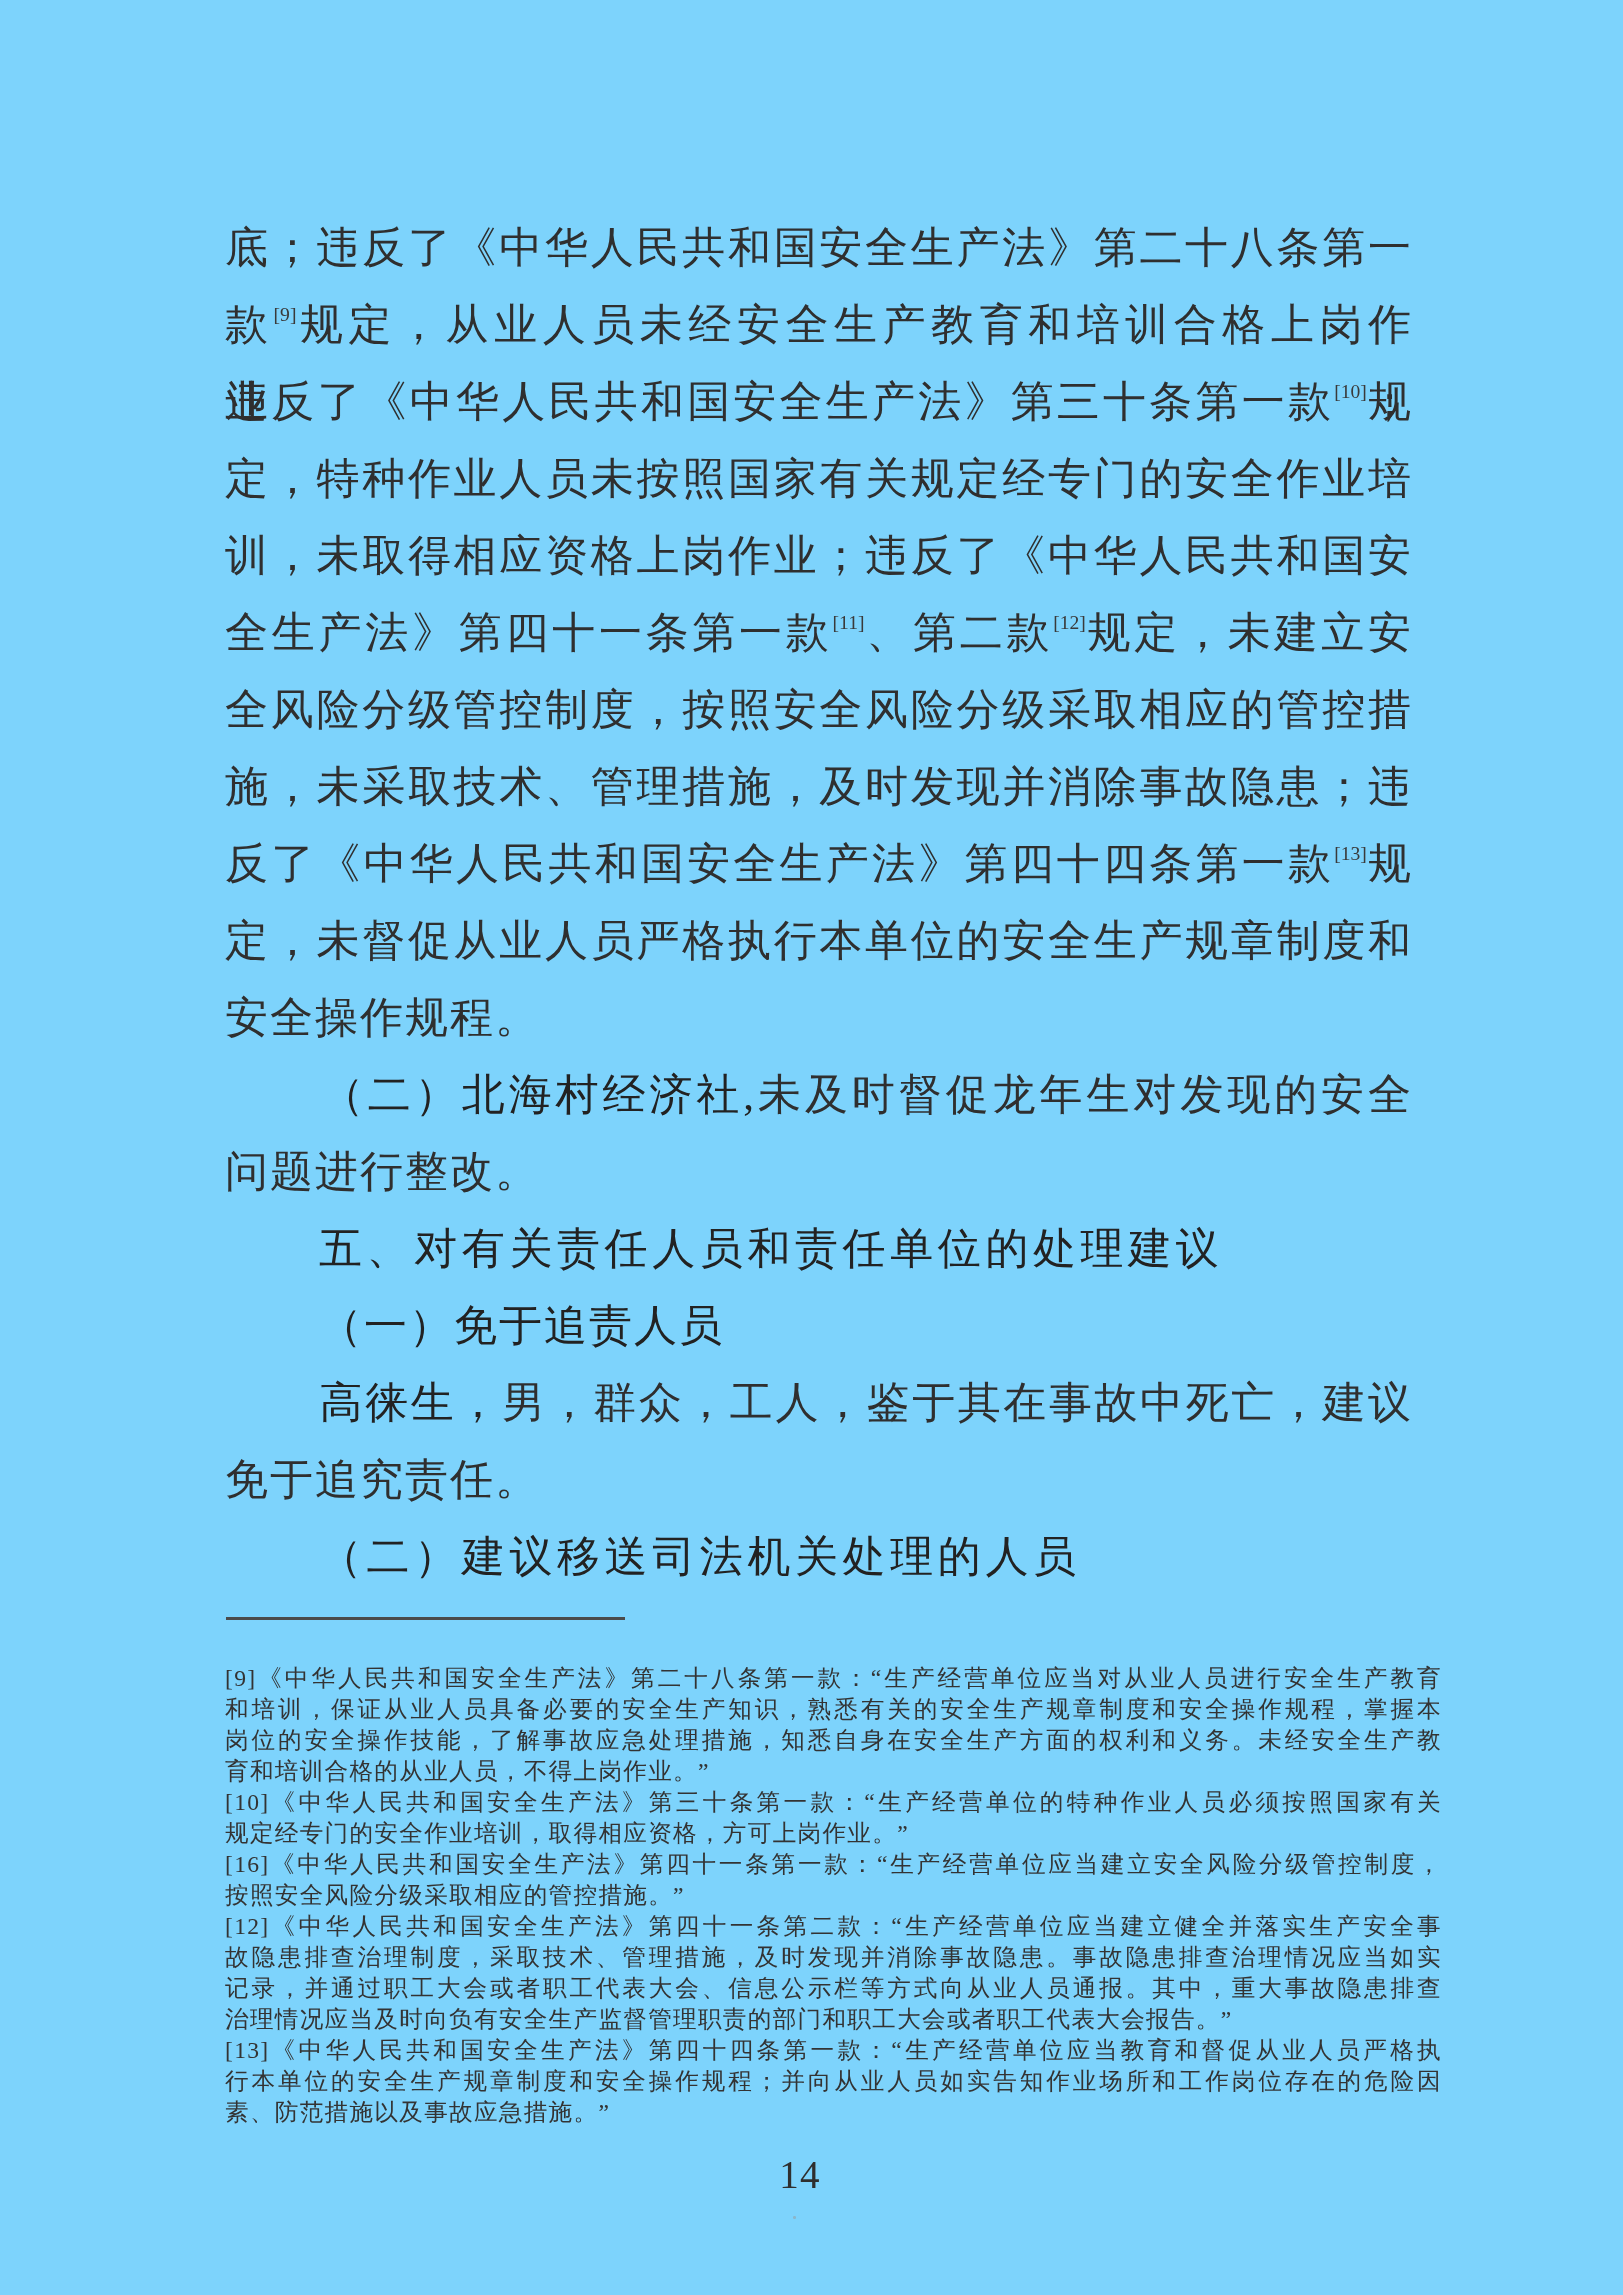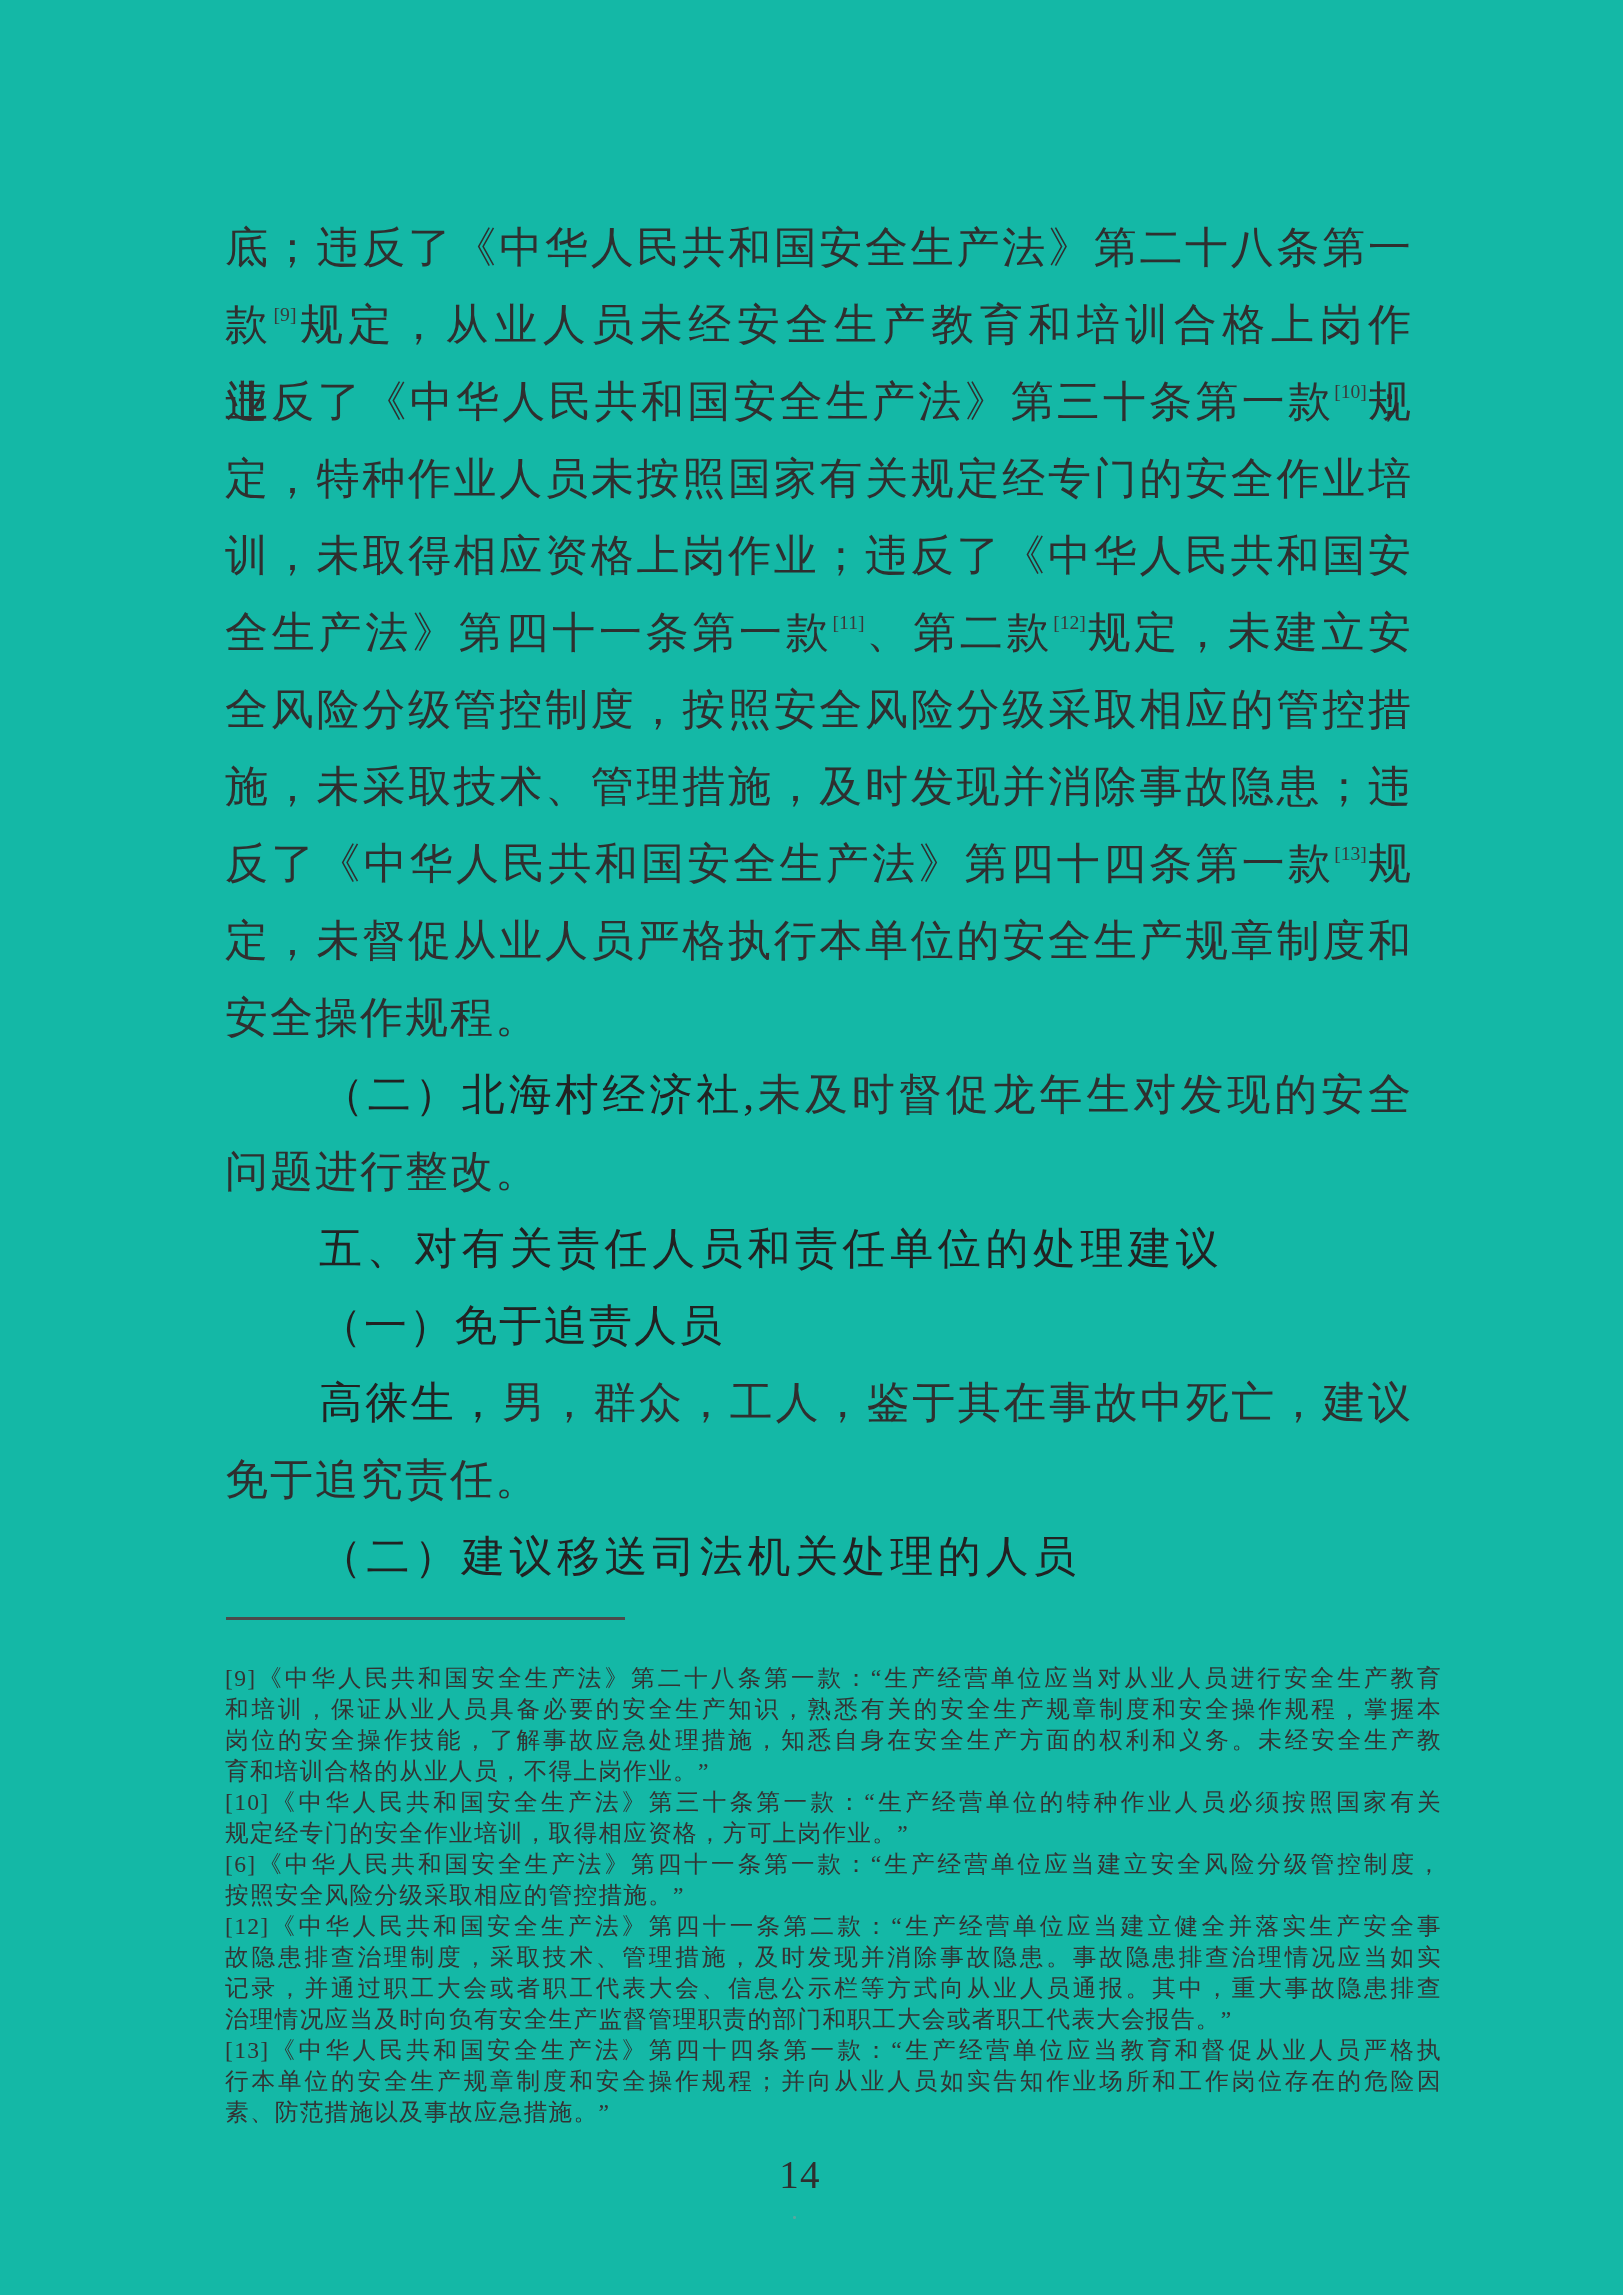--- a/index.html
+++ b/index.html
@@ -5,21 +5,21 @@
 <style>
   html, body {
     margin: 0;
     padding: 0;
     background: #ffffff;
   }
   .sheet {
     position: relative;
     width: 1623px;
     height: 2295px;
-    background: #14b8a6;
+    background: #7dd3fc;
     overflow: hidden;
     font-family: "Liberation Serif", "DejaVu Serif", serif;
     color: #2f2f2f;
   }
 
   
   .body-text {
     position: absolute;
     left: 225px;
     top: 209px;
@@ -141,21 +141,21 @@
 
   <div class="fn-sep"></div>
 
   <section class="footnotes" id="footnotes">
       <div class="fl just">[9]《中华人民共和国安全生产法》第二十八条第一款：“生产经营单位应当对从业人员进行安全生产教育</div>
       <div class="fl just">和培训，保证从业人员具备必要的安全生产知识，熟悉有关的安全生产规章制度和安全操作规程，掌握本</div>
       <div class="fl just">岗位的安全操作技能，了解事故应急处理措施，知悉自身在安全生产方面的权利和义务。未经安全生产教</div>
       <div class="fl">育和培训合格的从业人员，不得上岗作业。”</div>
       <div class="fl just">[10]《中华人民共和国安全生产法》第三十条第一款：“生产经营单位的特种作业人员必须按照国家有关</div>
       <div class="fl">规定经专门的安全作业培训，取得相应资格，方可上岗作业。”</div>
-      <div class="fl just">[6]《中华人民共和国安全生产法》第四十一条第一款：“生产经营单位应当建立安全风险分级管控制度，</div>
+      <div class="fl just">[16]《中华人民共和国安全生产法》第四十一条第一款：“生产经营单位应当建立安全风险分级管控制度，</div>
       <div class="fl">按照安全风险分级采取相应的管控措施。”</div>
       <div class="fl just">[12]《中华人民共和国安全生产法》第四十一条第二款：“生产经营单位应当建立健全并落实生产安全事</div>
       <div class="fl just">故隐患排查治理制度，采取技术、管理措施，及时发现并消除事故隐患。事故隐患排查治理情况应当如实</div>
       <div class="fl just">记录，并通过职工大会或者职工代表大会、信息公示栏等方式向从业人员通报。其中，重大事故隐患排查</div>
       <div class="fl">治理情况应当及时向负有安全生产监督管理职责的部门和职工大会或者职工代表大会报告。”</div>
       <div class="fl just">[13]《中华人民共和国安全生产法》第四十四条第一款：“生产经营单位应当教育和督促从业人员严格执</div>
       <div class="fl just">行本单位的安全生产规章制度和安全操作规程；并向从业人员如实告知作业场所和工作岗位存在的危险因</div>
       <div class="fl">素、防范措施以及事故应急措施。”</div>
     </section>
 

